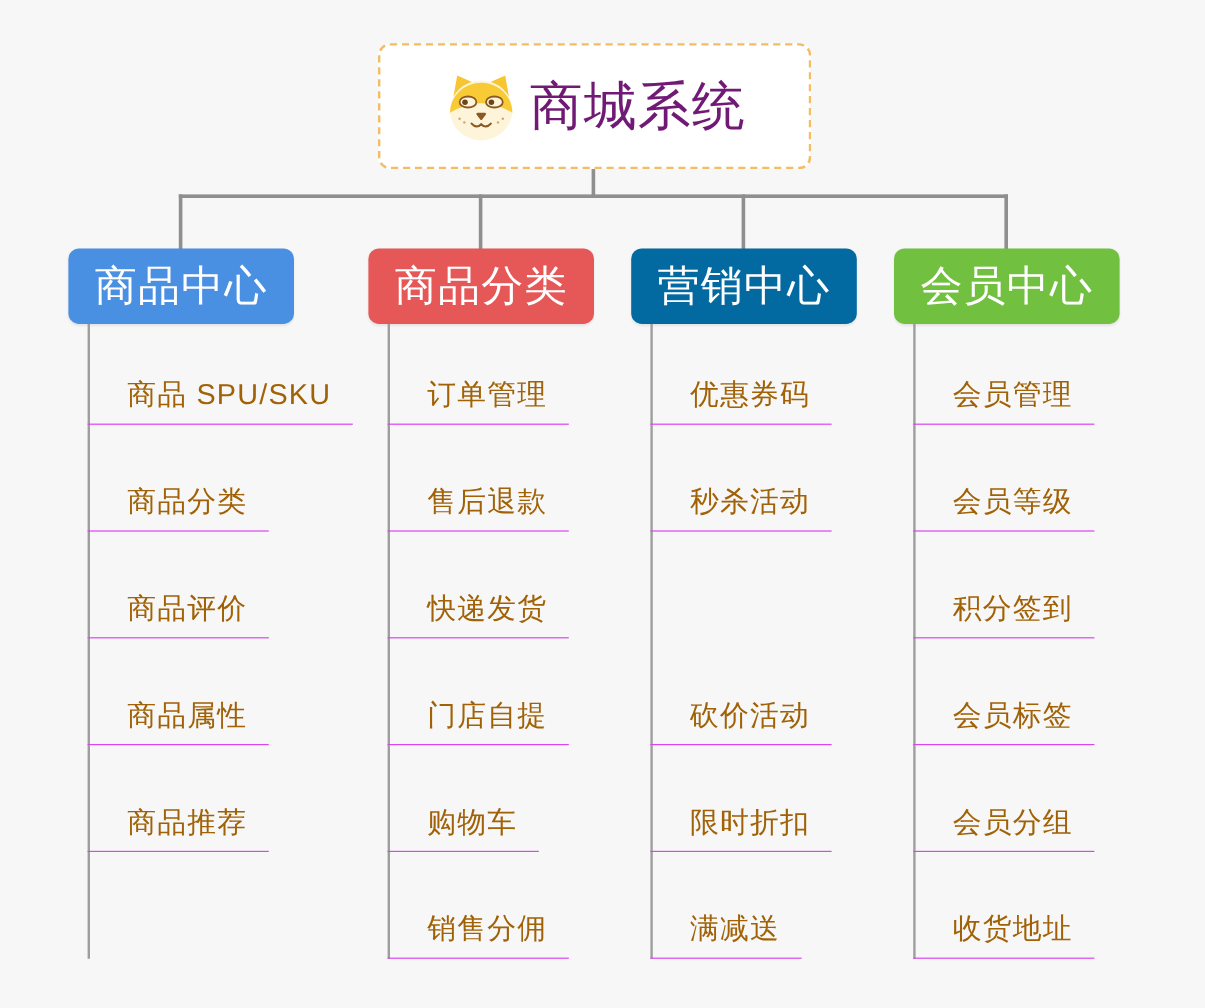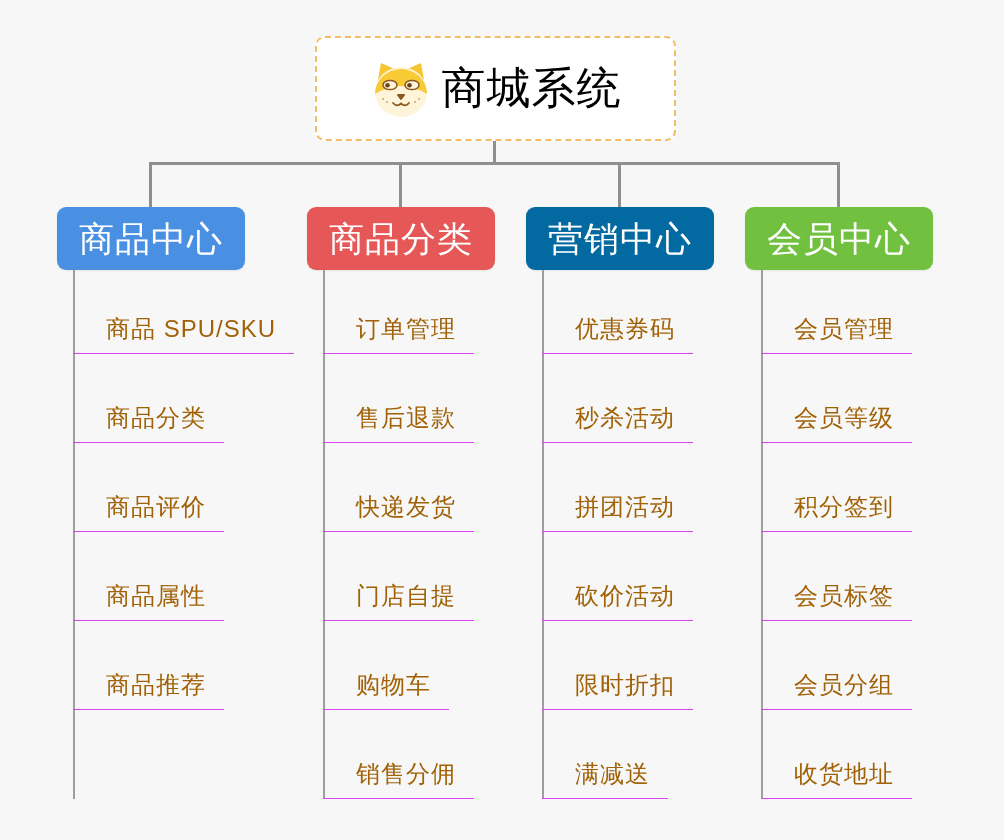--- a/index.html
+++ b/index.html
@@ -88,21 +88,21 @@
         <circle cx="17.5" cy="25.3" r="2.3" fill="#6b4418"></circle>
         <circle cx="39.5" cy="25.3" r="2.3" fill="#6b4418"></circle>
         <path d="M28 35 h6 l-3 4 z" fill="#8a5a22" stroke="#8a5a22" stroke-width="2" stroke-linejoin="round"></path>
         <path d="M23 43 q4 4.5 8 0.5 q4 4 8 -0.5" fill="none" stroke="#8a5a22" stroke-width="1.8" stroke-linecap="round"></path>
         <circle cx="13" cy="39" r="1" fill="#c9a86a"></circle>
         <circle cx="17" cy="42" r="1" fill="#c9a86a"></circle>
         <circle cx="49" cy="39" r="1" fill="#c9a86a"></circle>
         <circle cx="45" cy="42" r="1" fill="#c9a86a"></circle>
       </svg>
     </span>
-    <span class="root-title" style="color: #000000;">商城系统</span>
+    <span class="root-title" style="color: #701a75;">商城系统</span>
   </div>
 
   <div class="branch col0">
     <div class="hdr" style="background-color: rgb(74, 144, 226);">商品中心</div>
     <div class="vline"></div>
     <div class="item r0">商品 SPU/SKU</div>
     <div class="item r1">商品分类</div>
     <div class="item r2">商品评价</div>
     <div class="item r3">商品属性</div>
     <div class="item r4">商品推荐</div>
@@ -117,21 +117,20 @@
     <div class="item r3">门店自提</div>
     <div class="item r4">购物车</div>
     <div class="item r5">销售分佣</div>
   </div>
 
   <div class="branch col2">
     <div class="hdr" style="background-color: #0369a1;">营销中心</div>
     <div class="vline"></div>
     <div class="item r0">优惠券码</div>
     <div class="item r1">秒杀活动</div>
-    <div class="item r2">拼团活动</div>
     <div class="item r3">砍价活动</div>
     <div class="item r4">限时折扣</div>
     <div class="item r5">满减送</div>
   </div>
 
   <div class="branch col3">
     <div class="hdr" style="background-color: rgb(113, 192, 64);">会员中心</div>
     <div class="vline"></div>
     <div class="item r0">会员管理</div>
     <div class="item r1">会员等级</div>

